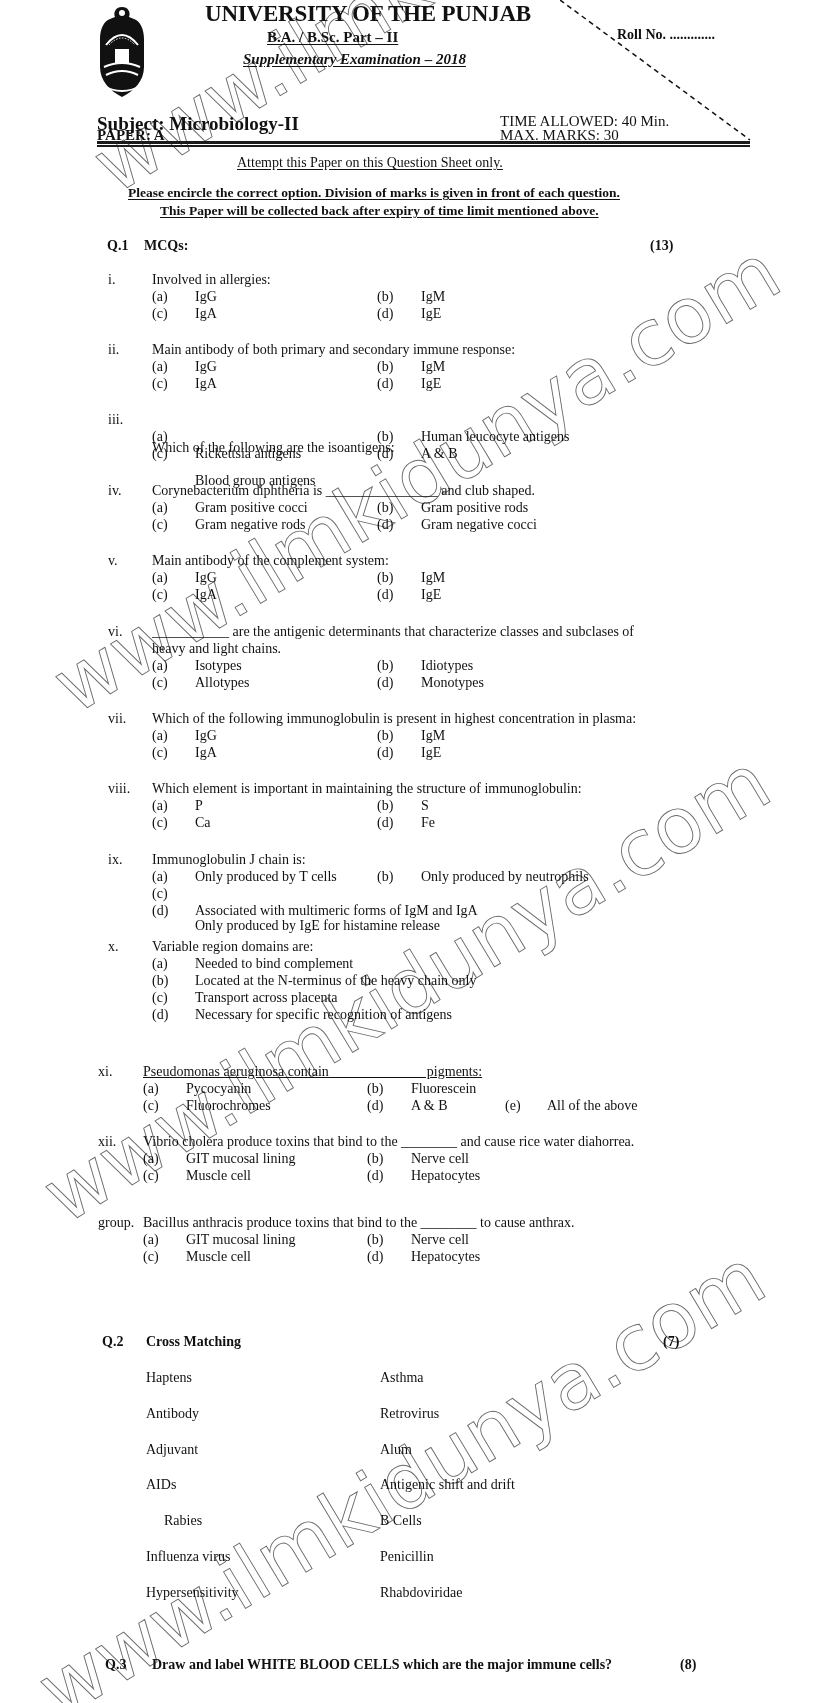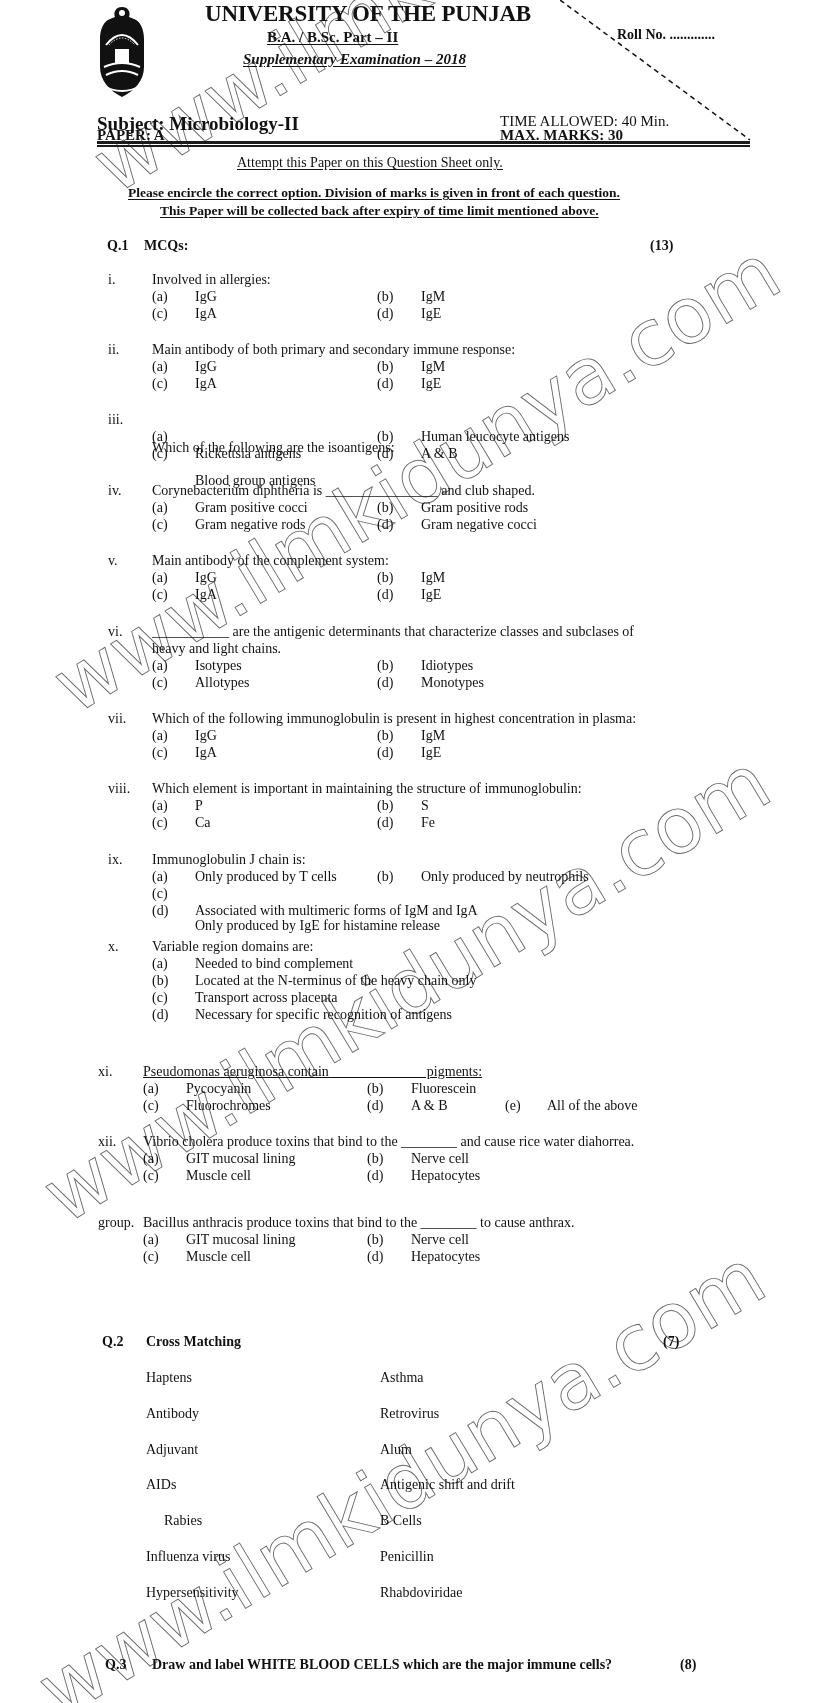--- a/index.html
+++ b/index.html
@@ -11,21 +11,21 @@
 
   
   .logo { position: absolute; left: 96px; top: 5px; width: 52px; height: 96px; }
   .univ { left: 205px; top: 1px; font-size: 23px; font-weight: bold; letter-spacing: -0.2px; }
   .part { left: 267px; top: 29px; font-size: 15px; font-weight: bold; }
   .supp { left: 243px; top: 51px; font-size: 15px; font-weight: bold; font-style: italic; }
   .roll { left: 617px; top: 27px; font-size: 14px; font-weight: bold; }
   .subj { left: 97px; top: 113px; font-size: 19px; font-weight: bold; }
   .paper { left: 97px; top: 127px; font-size: 15px; font-weight: bold; }
   .time { left: 500px; top: 113px; font-size: 15px; font-weight: normal; }
-  .marks { left: 500px; top: 127px; font-size: 15px; font-weight: bold; }
+  .marks { left: 500px; top: 127px; font-size: 15px; font-weight: normal; }
   .rule1 { position: absolute; left: 97px; top: 141px; width: 653px; height: 3px; background: #1a1a1a; }
   .rule2 { position: absolute; left: 97px; top: 145px; width: 653px; height: 2px; background: #1a1a1a; }
   .diag { position: absolute; left: 560px; top: 0; width: 192px; height: 142px; }
   .instr2 { left: 128px; top: 185px; font-size: 13.5px; font-weight: bold; }
   .instr3 { left: 160px; top: 203px; font-size: 13.5px; font-weight: bold; }
 
   
   .qh { font-size: 14px; font-weight: bold; }
   .t { font-size: 14px; }
   .num { font-size: 14px; }

